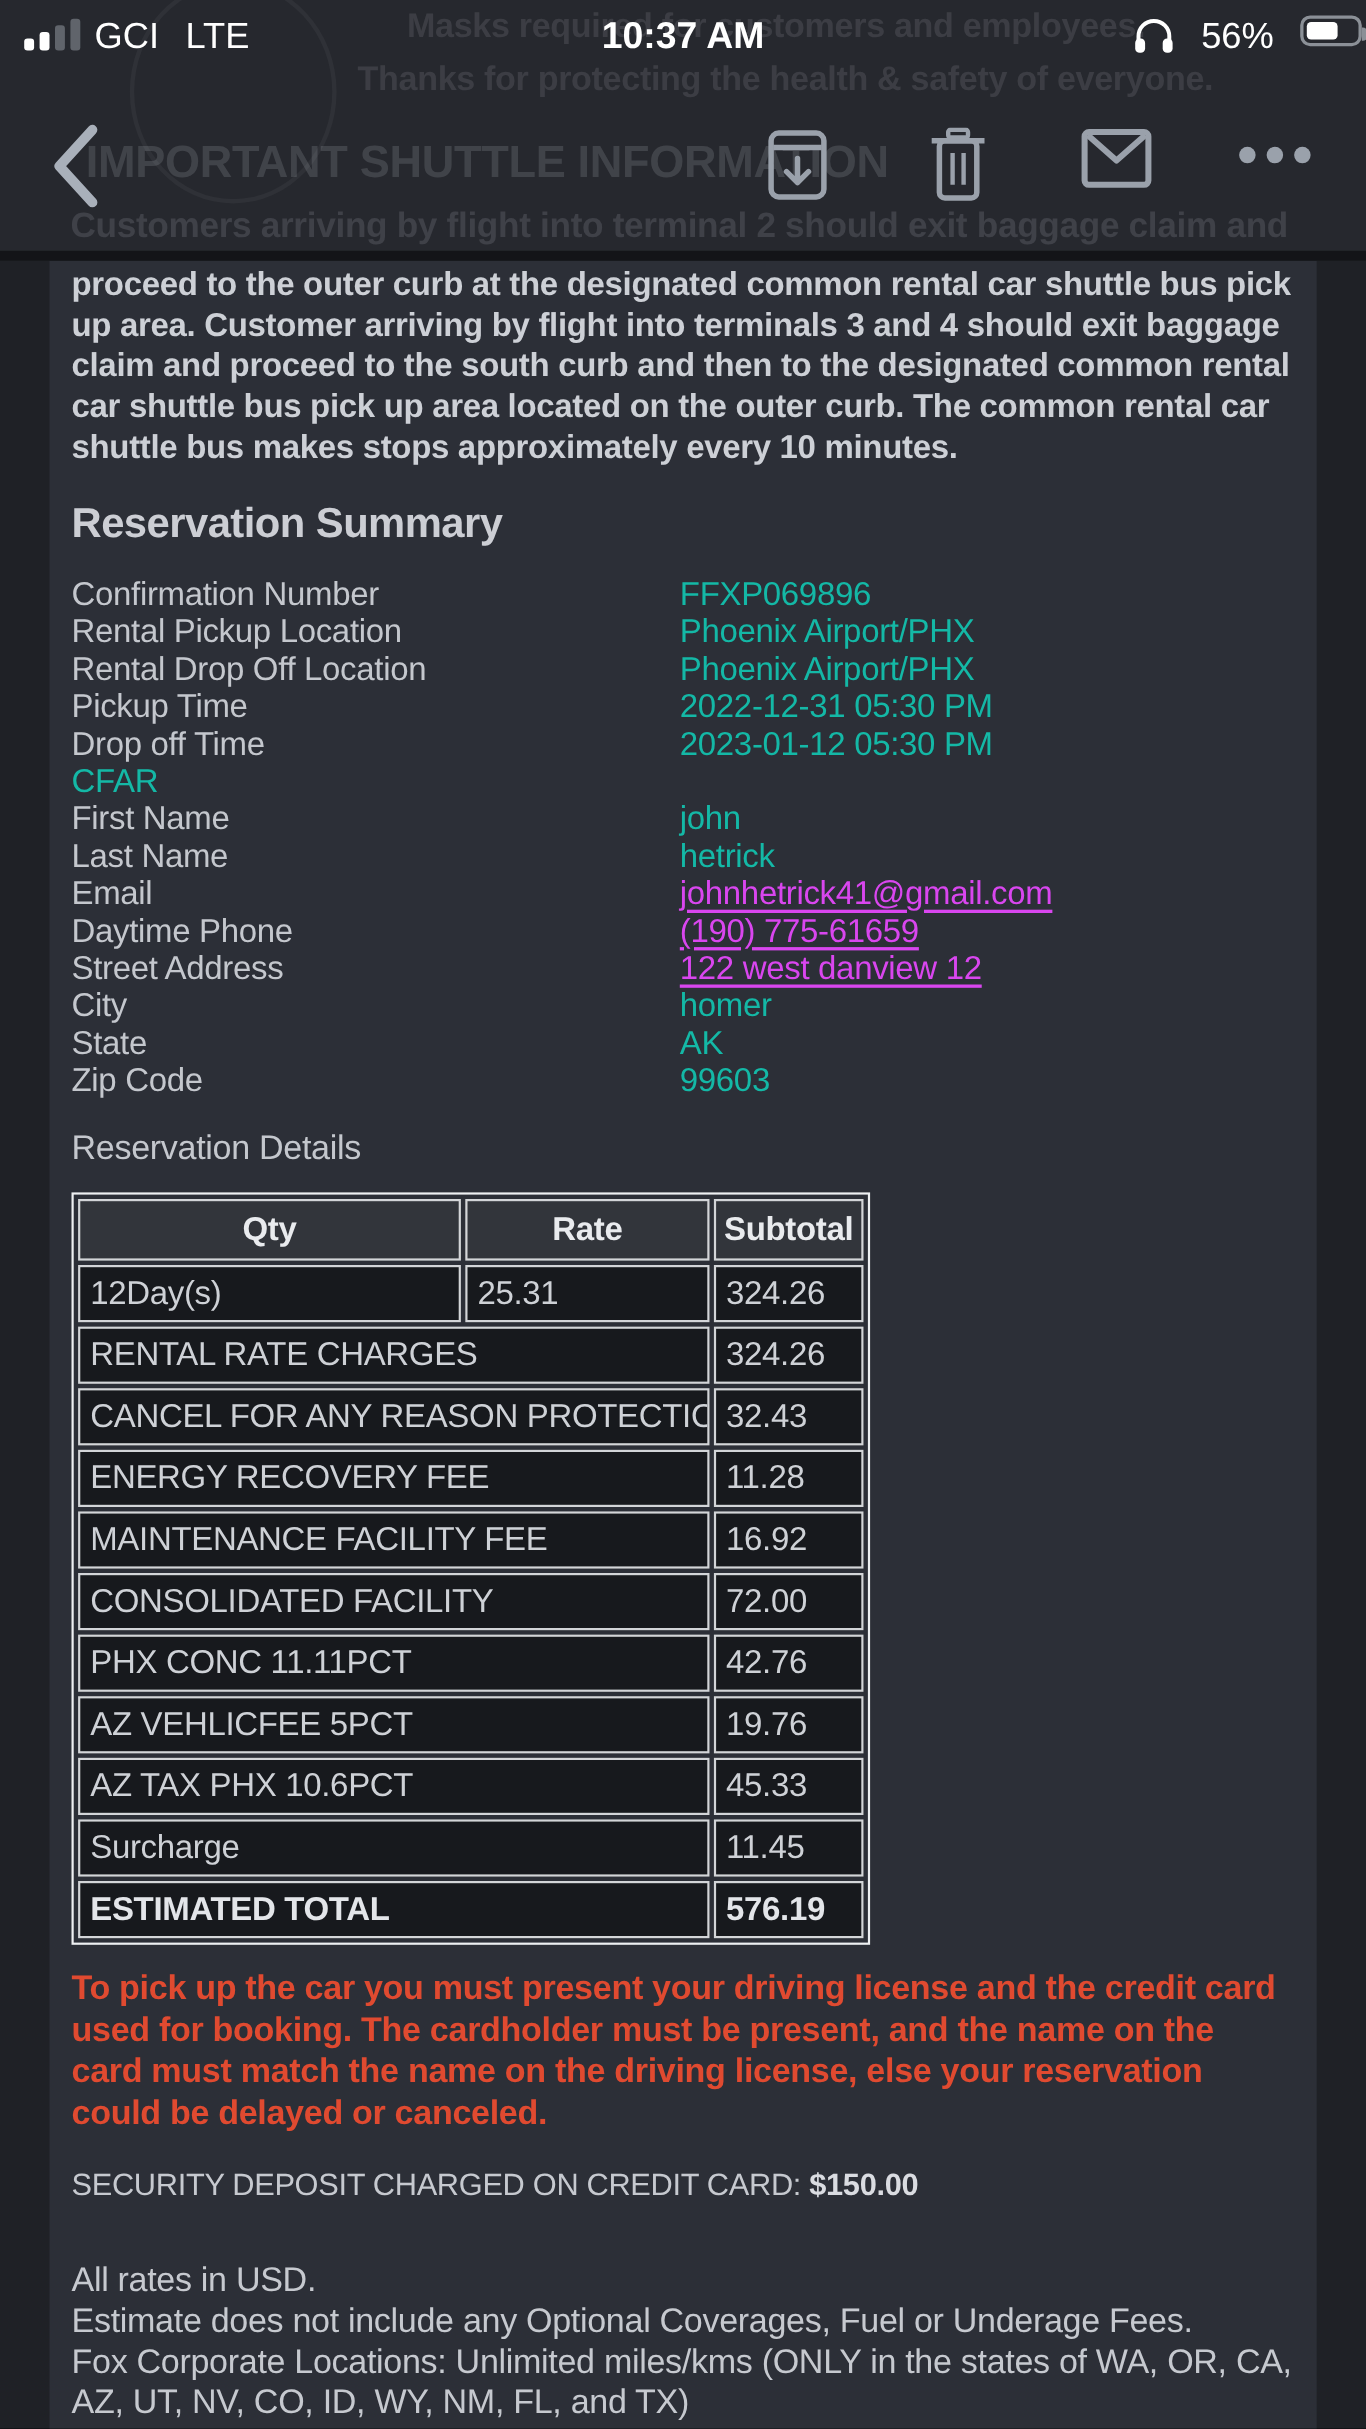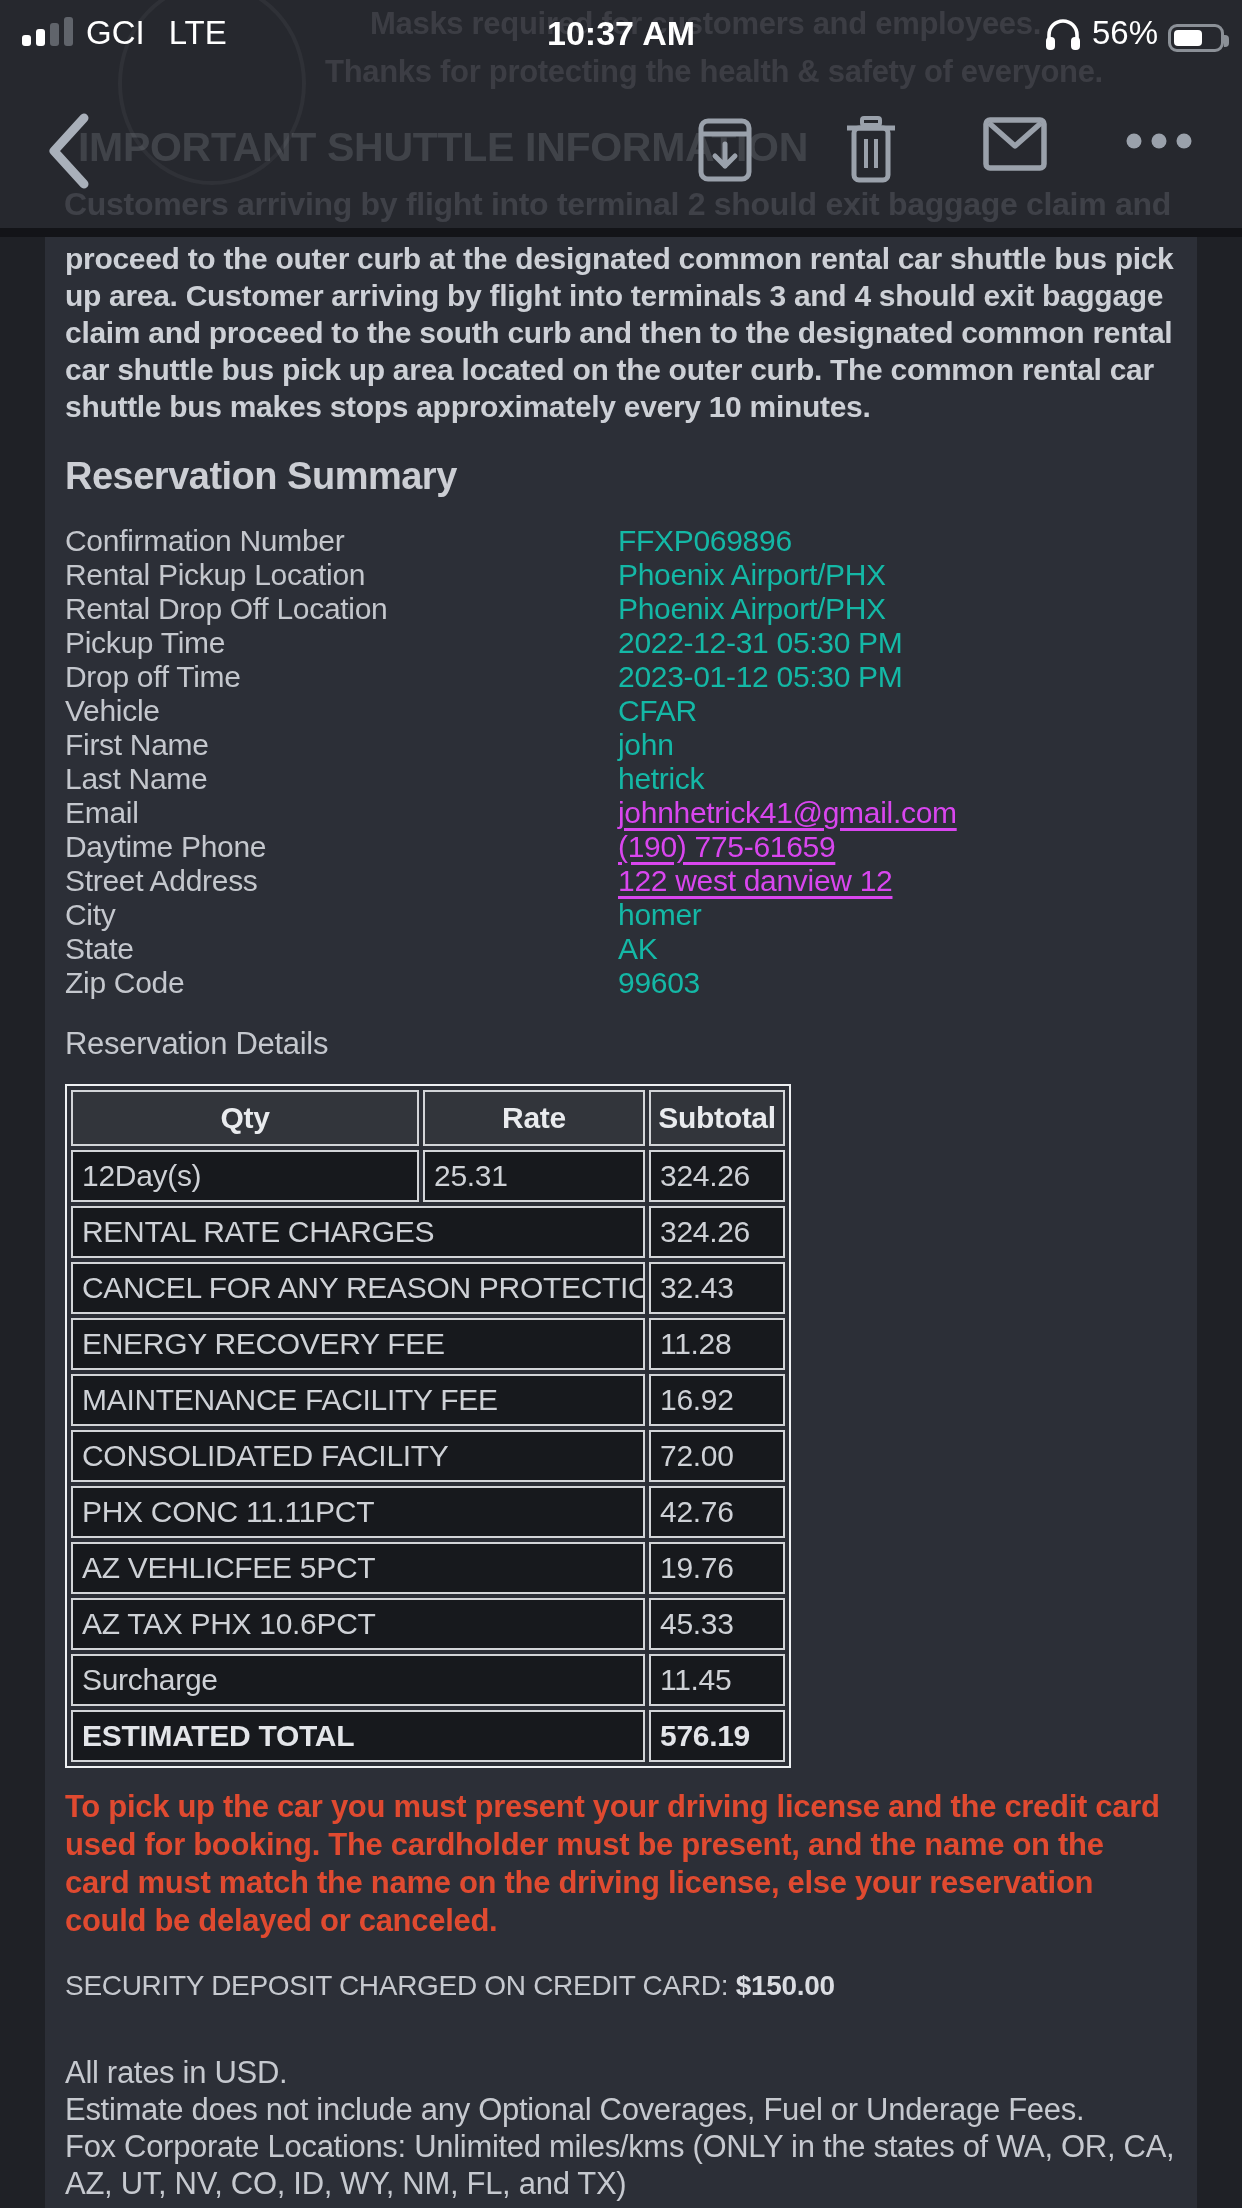--- a/index.html
+++ b/index.html
@@ -25,21 +25,21 @@
   .status-bar{position:absolute;top:0;left:0;right:0;height:62px;z-index:12;}
   .sig{position:absolute;left:22px;bottom:16px;display:flex;align-items:flex-end;gap:5px;}
   .sig i{display:block;width:9px;border-radius:3px;}
   .sig i:nth-child(1){height:11px;background:#ffffff;}
   .sig i:nth-child(2){height:17px;background:#ffffff;}
   .sig i:nth-child(3){height:23px;background:#60646b;}
   .sig i:nth-child(4){height:29px;background:#60646b;}
   .carrier{position:absolute;left:86px;top:14px;color:#fff;font-size:33px;letter-spacing:0;}
   .net{margin-left:24px;}
   .sb-time{position:absolute;left:0;right:0;top:14px;text-align:center;color:#fff;font-size:34px;font-weight:bold;letter-spacing:0;}
-  .sb-right{position:absolute;right:18px;top:14px;display:flex;align-items:flex-end;gap:10px;}
+  .sb-right{position:absolute;right:4px;top:14px;display:flex;align-items:flex-start;gap:24px;}
   .pct{color:#fff;font-size:33px;letter-spacing:0;}
   .bat{position:relative;width:56px;height:28px;border:3px solid #8b9097;border-radius:9px;box-sizing:border-box;}
   .bat-fill{position:absolute;left:3px;top:3px;bottom:3px;width:56%;background:#fff;border-radius:4px;}
   .bat-nub{position:absolute;right:-8px;top:8px;width:5px;height:12px;background:#8b9097;border-radius:0 4px 4px 0;}
   
   .toolbar{position:absolute;top:100px;left:0;right:0;height:100px;z-index:12;}
   .back-btn{position:absolute;left:44px;top:12px;width:48px;height:78px;cursor:pointer;}
   .tool-icon{position:absolute;top:16px;width:64px;height:68px;cursor:pointer;color:#9aa1ab;}
   .ti-archive{left:694px;}
   .ti-trash{left:842px;}
@@ -104,21 +104,20 @@
         </div>
         <div class="srow">
           <span class="slabel">Pickup Time</span>
           <span class="svalue">2022-12-31 05:30 PM</span>
         </div>
         <div class="srow">
           <span class="slabel">Drop off Time</span>
           <span class="svalue">2023-01-12 05:30 PM</span>
         </div>
         <div class="srow">
-          <span class="slabel">Vehicle</span>
           <span class="svalue">CFAR</span>
         </div>
         <div class="srow">
           <span class="slabel">First Name</span>
           <span class="svalue">john</span>
         </div>
         <div class="srow">
           <span class="slabel">Last Name</span>
           <span class="svalue">hetrick</span>
         </div>

